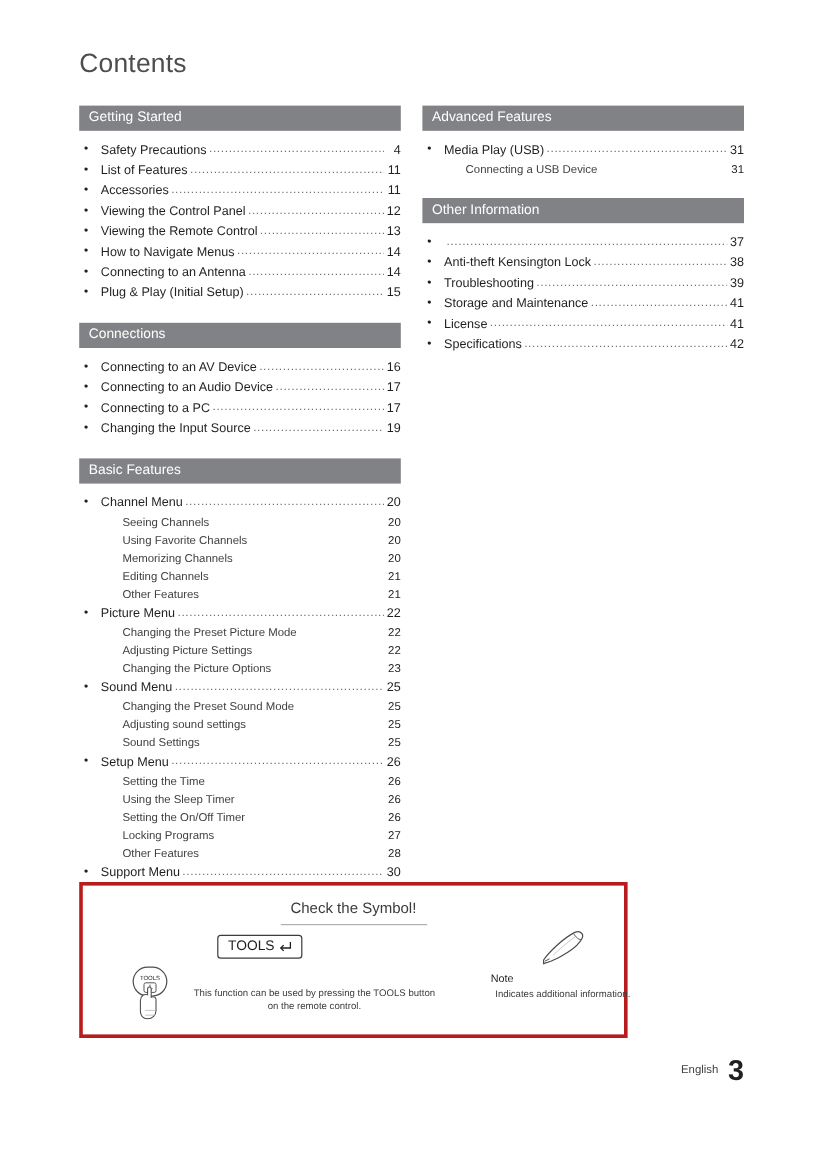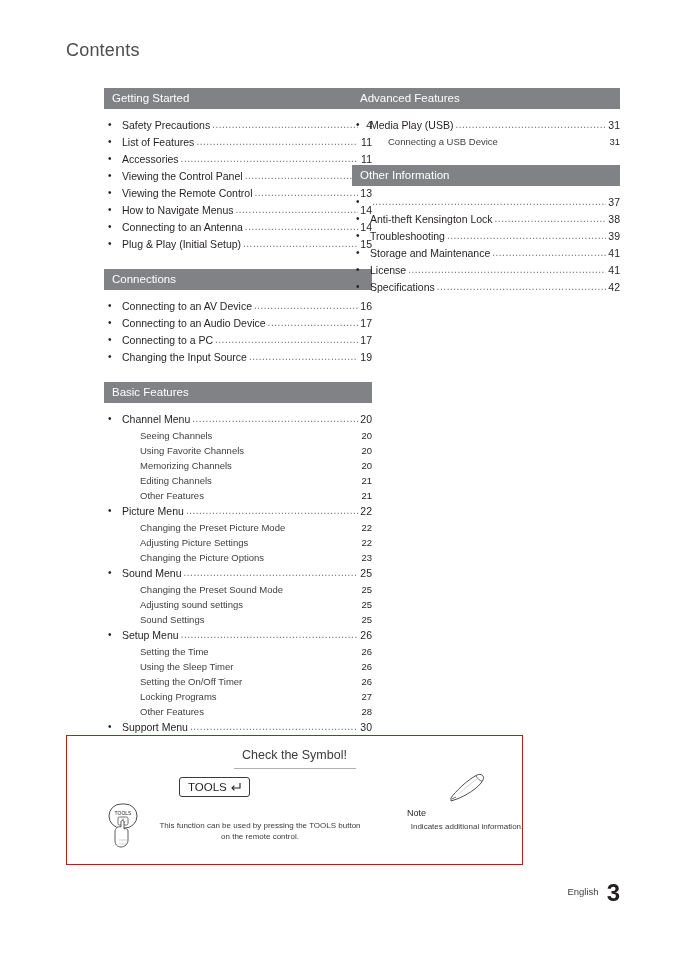--- a/index.html
+++ b/index.html
@@ -18,31 +18,30 @@
   .page {
     position: absolute;
     left: 0; top: 0;
     width: 686px;
     height: 965px;
   }
   .title {
     position: absolute;
     left: 66px;
     top: 40px;
-    font-size: 18px;
+    font-size: 22px;
     font-weight: 300;
     color: #4d4d4d;
     letter-spacing: 0.2px;
   }
   .col-left {
     position: absolute;
     left: 66px;
     top: 88px;
     width: 268px;
-    margin-left: 38px;
   }
   .col-right {
     position: absolute;
     left: 352px;
     top: 88px;
     width: 268px;
   }
   .section-header {
     background: #808285;
     color: #ffffff;
@@ -112,21 +111,21 @@
     font-size: 9.5px;
   }
 
   
   .symbol-box {
     position: absolute;
     left: 66px;
     top: 735px;
     width: 457px;
     height: 130px;
-    border: 1px solid #b91c1c;
+    border: 3px solid #b91c1c;
     box-sizing: border-box;
   }
   .symbol-title {
     position: absolute;
     left: 0;
     right: 0;
     top: 12px;
     text-align: center;
     font-size: 12.5px;
     color: #3b3b3b;

